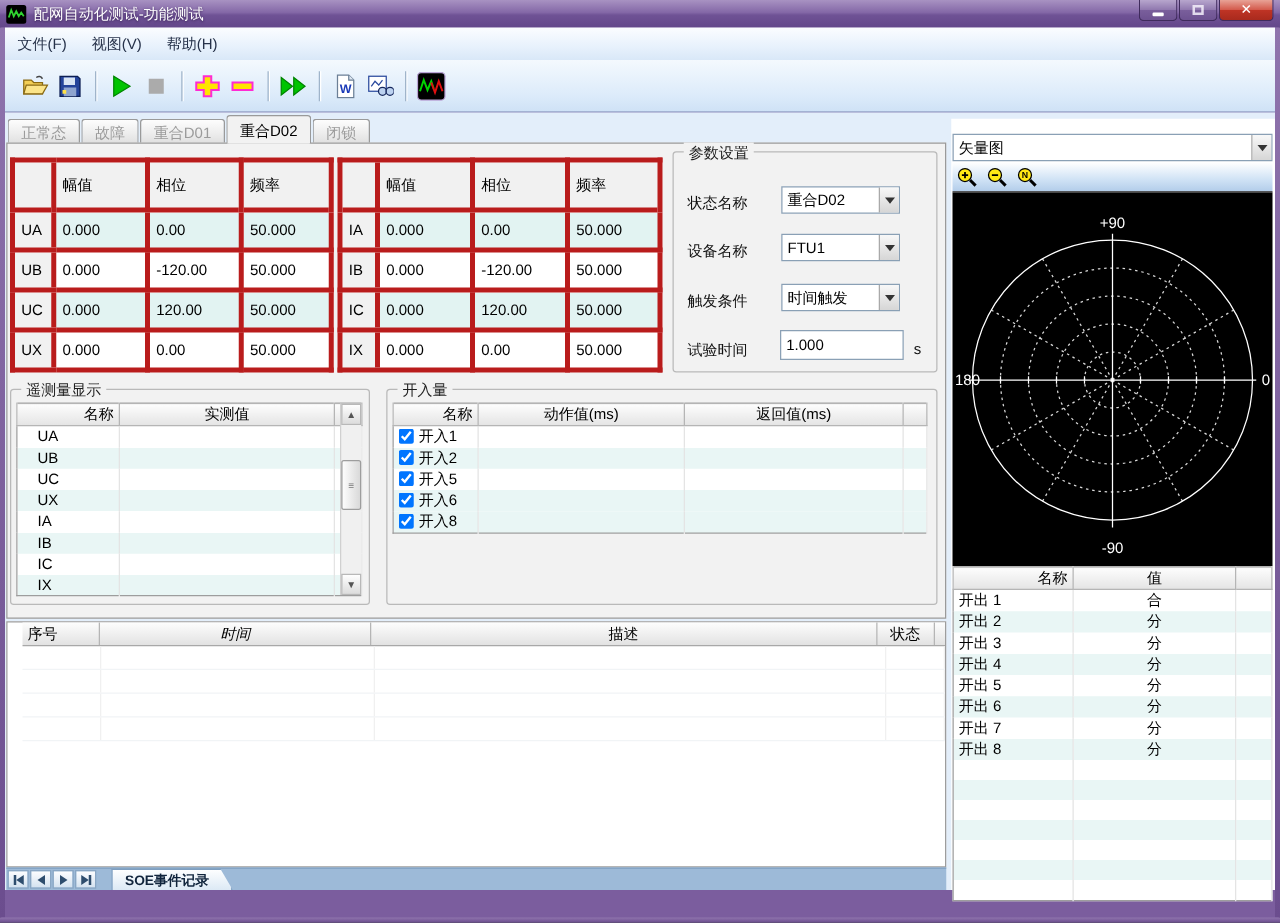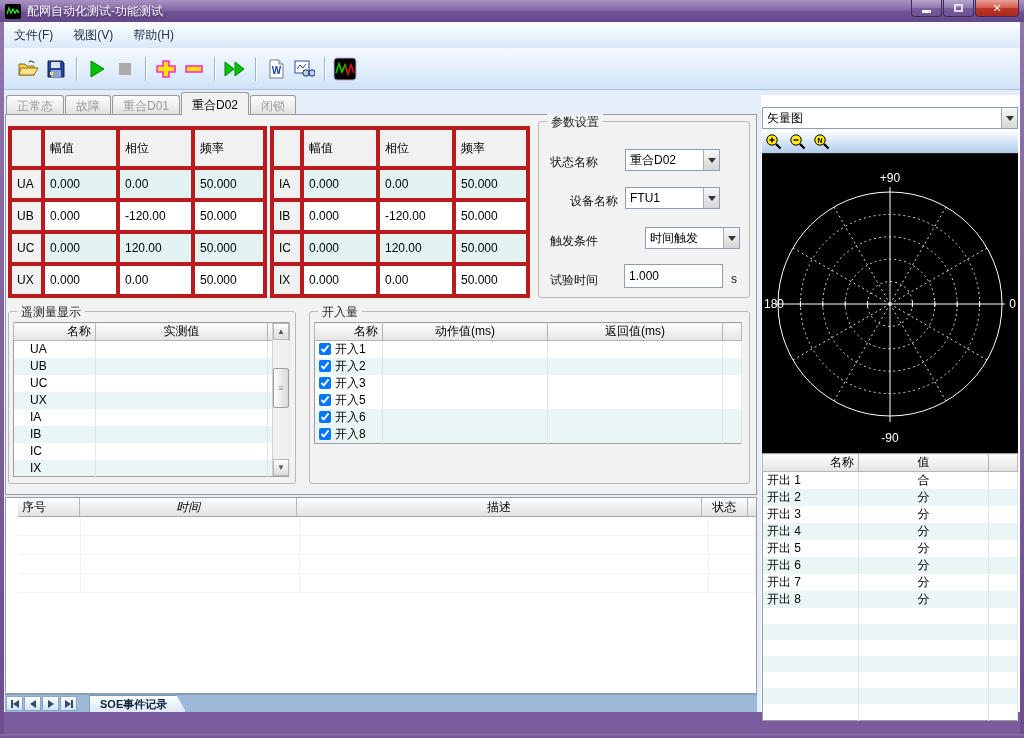--- a/index.html
+++ b/index.html
@@ -341,29 +341,29 @@
   <div class="group" style="left:538px;top:121px;width:212px;height:177px;">
     <span class="glabel">参数设置</span>
   </div>
   <span class="prow-label abs" style="left:550px;top:154px;">状态名称</span>
   <div class="combo" style="left:625px;top:149px;width:95px;">
     <span class="ctext">重合D02</span>
     <span class="cbtn">
         <span class="arrow-dn"></span>
       </span>
   </div>
-  <span class="prow-label abs" style="left:550px;top:193px;margin-left:20px;">设备名称</span>
+  <span class="prow-label abs" style="left:550px;top:193px;">设备名称</span>
   <div class="combo" style="left:625px;top:187px;width:95px;">
     <span class="ctext">FTU1</span>
     <span class="cbtn">
         <span class="arrow-dn"></span>
       </span>
   </div>
   <span class="prow-label abs" style="left:550px;top:233px;">触发条件</span>
-  <div class="combo" style="left:625px;top:227px;width:95px;margin-left:20px;">
+  <div class="combo" style="left:625px;top:227px;width:95px;">
     <span class="ctext">时间触发</span>
     <span class="cbtn">
         <span class="arrow-dn"></span>
       </span>
   </div>
   <span class="prow-label abs" style="left:550px;top:272px;">试验时间</span>
   <input class="tinput" style="left: 624px; top: 264px; width: 99px;" value="1.000">
   <span class="prow-label abs" style="left:731px;top:272px;">s</span>
 
   <div class="group" style="left:8px;top:311px;width:288px;height:173px;">
@@ -447,26 +447,20 @@
       <th></th>
     </tr>
     <tr style="height:17px">
           <td><input type="checkbox" checked="" style=""><span>开入1</span></td>
           <td></td>
           <td></td>
           <td></td>
         </tr>
     <tr style="height:17px" class="cy">
           <td><input type="checkbox" checked="" style=""><span>开入2</span></td>
-          <td></td>
-          <td></td>
-          <td></td>
-        </tr>
-    <tr style="height:17px">
-          <td><input type="checkbox" checked="" style=""><span>开入3</span></td>
           <td></td>
           <td></td>
           <td></td>
         </tr>
     <tr style="height:17px">
           <td><input type="checkbox" checked="" style=""><span>开入5</span></td>
           <td></td>
           <td></td>
           <td></td>
         </tr>

